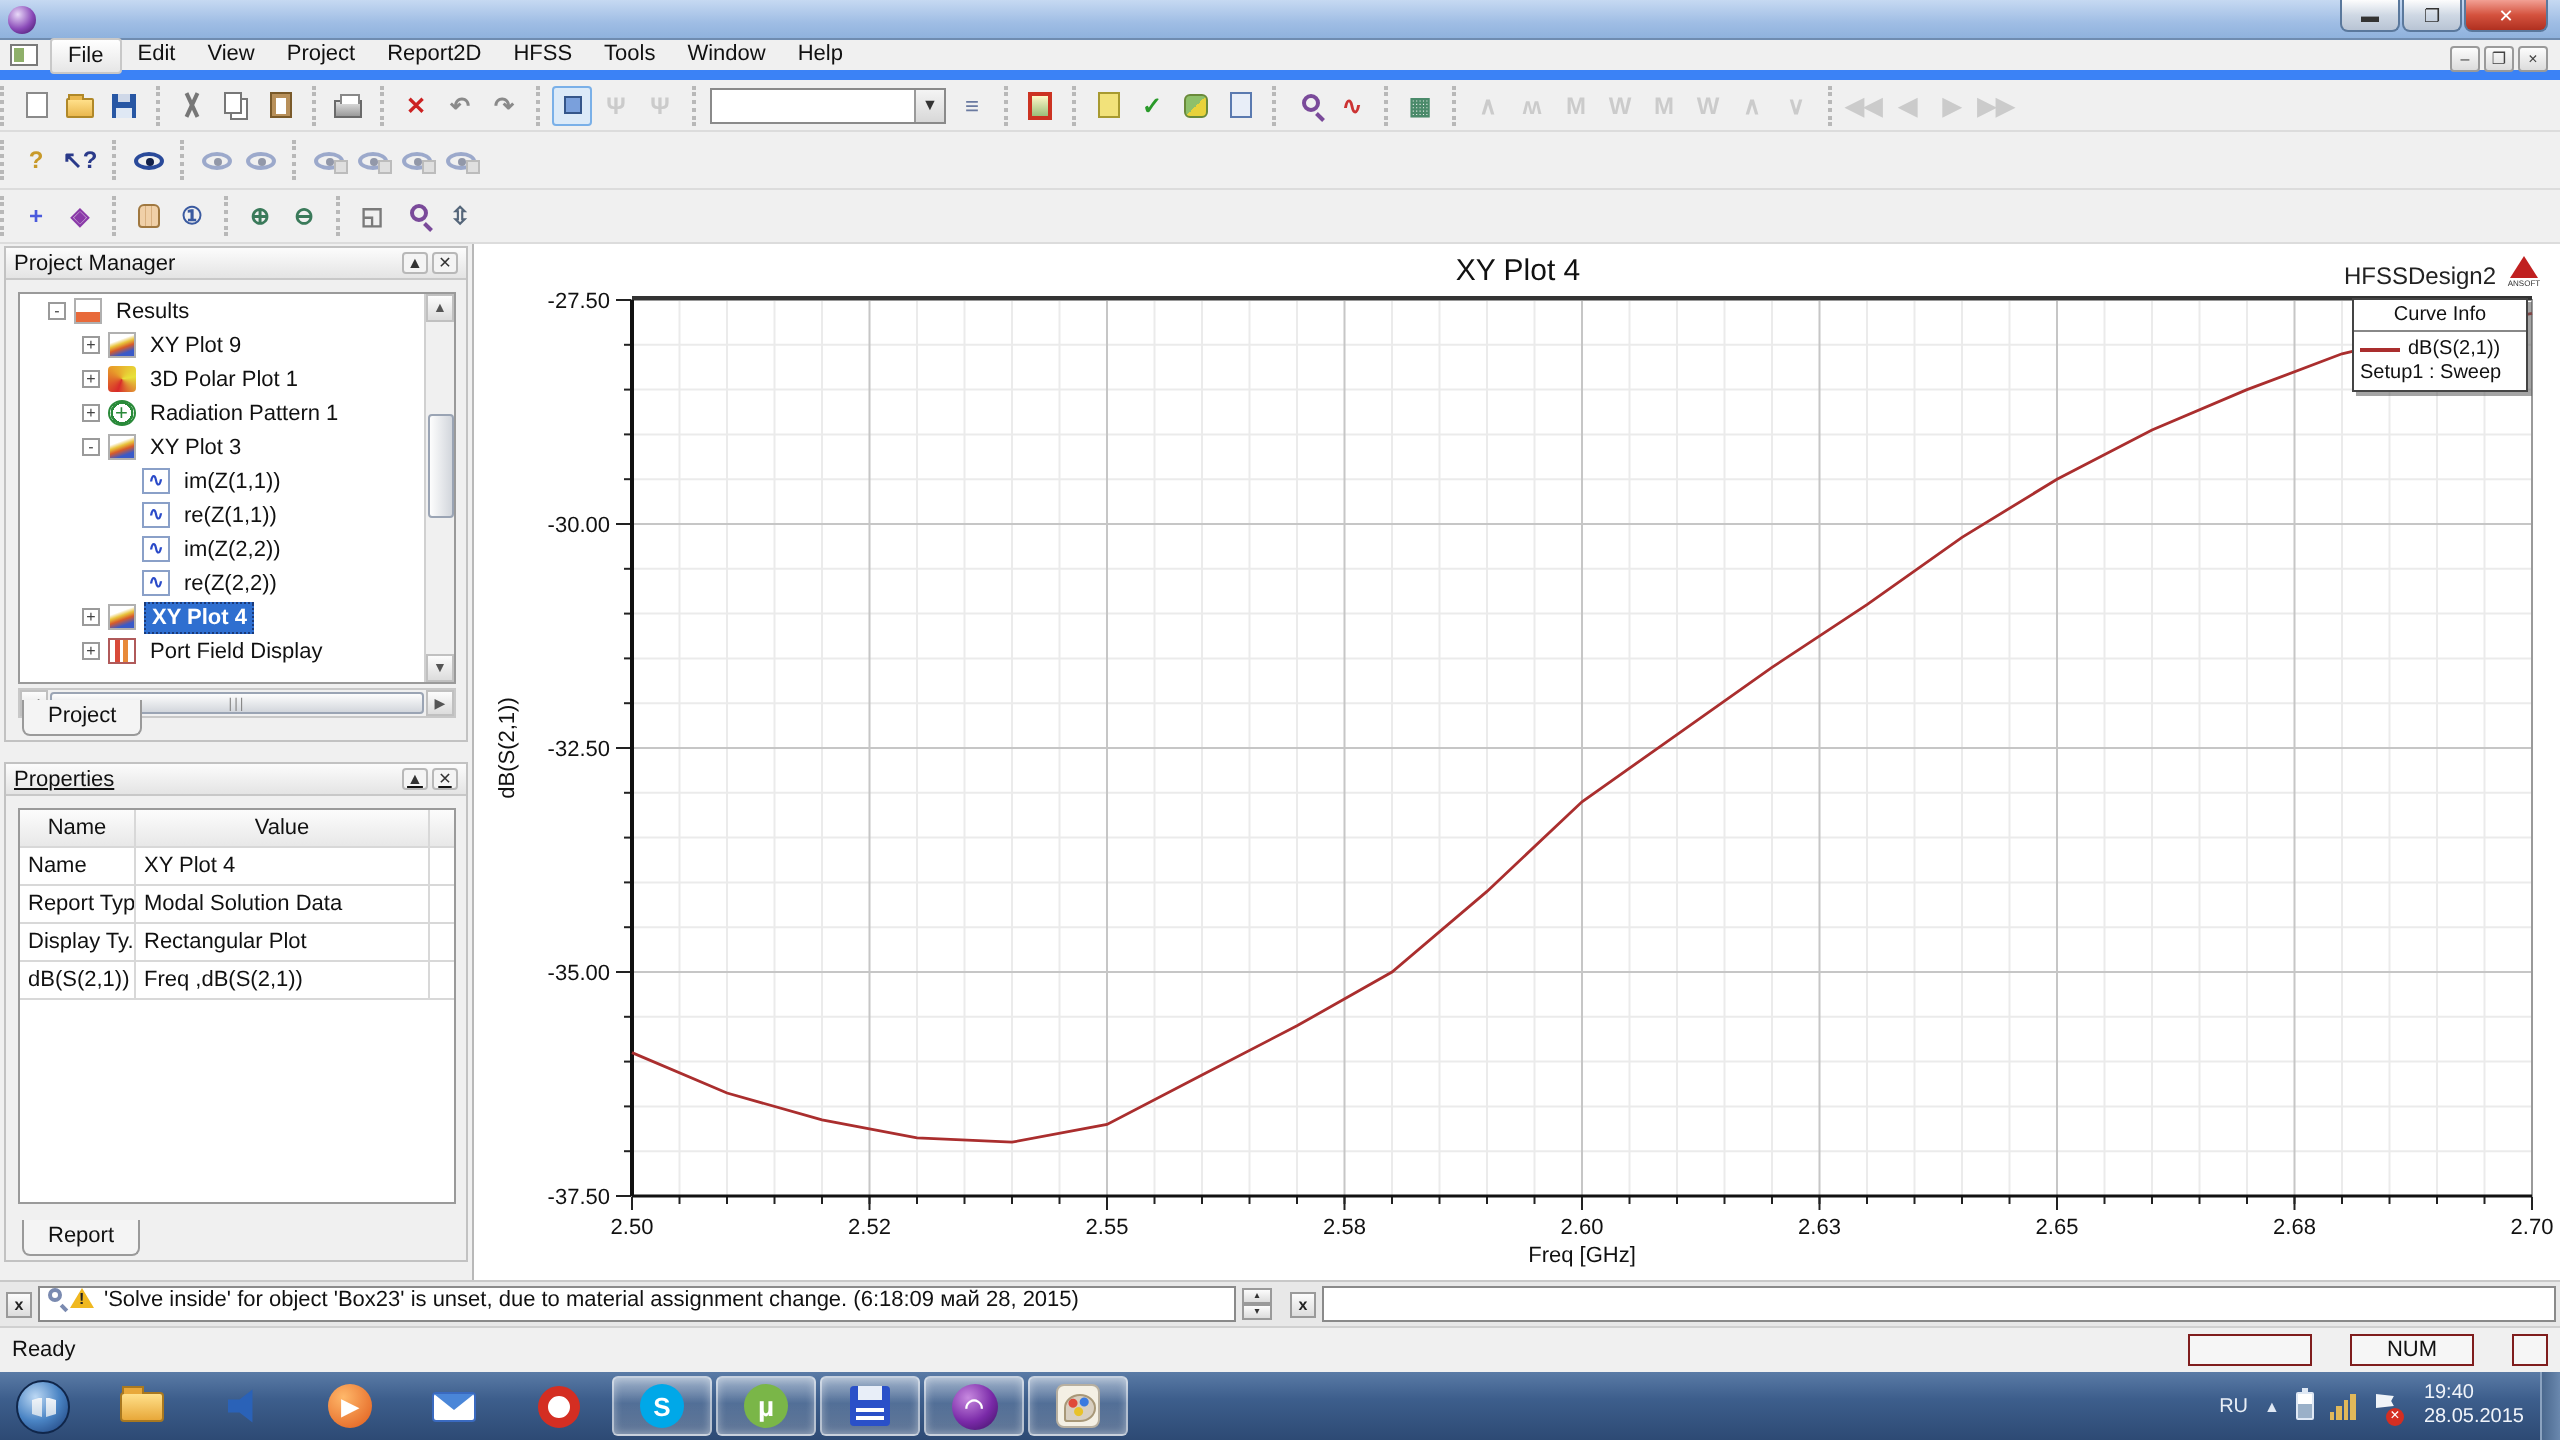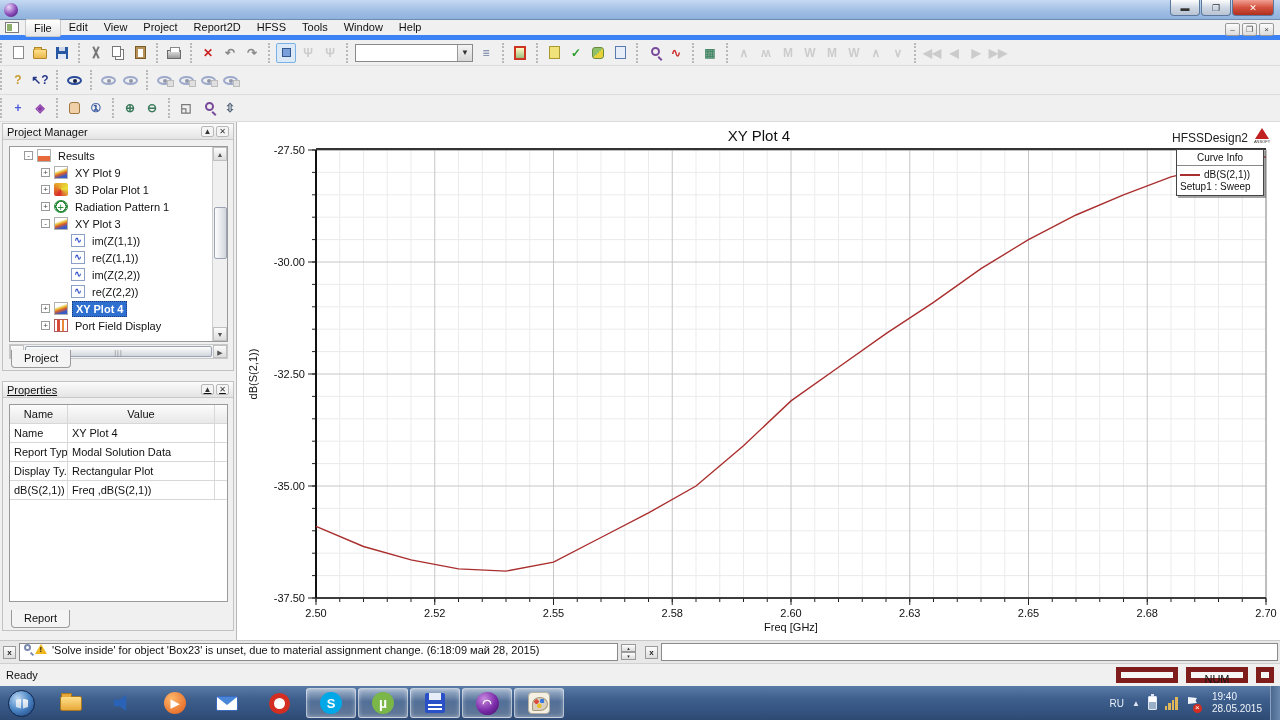--- a/index.html
+++ b/index.html
@@ -152,21 +152,21 @@
   .msg-lens { width:7px; height:7px; border:2px solid #7a8ab0; border-radius:50%; position:relative; margin-right:2px;}
   .msg-lens::after { content:""; position:absolute; left:5px; top:6px; width:2px; height:4px; background:#7a8ab0; transform:rotate(-45deg);}
   .spinner { display:flex; flex-direction:column; margin-left:3px; }
   .spinner span { width:15px; height:8px; border:1px solid #9a9a9a; background:linear-gradient(#fcfcfc,#dcdcdc);
     font-size:5px; line-height:7px; text-align:center; color:#333;}
 
   
   #statusbar { position:absolute; left:0; top:663px; width:1280px; height:23px; background:#f0f0f0;
     border-top:1px solid #d0d0d0; display:flex; align-items:center; padding:0 6px; }
   #statusbar .sp { flex:1; }
-  .status-cell { width:62px; height:16px; border:5px solid #7f1d1d; margin-left:8px; text-align:center; line-height:15px; background:#f6f6f6;}
+  .status-cell { width:62px; height:16px; border:1px solid #7f1d1d; margin-left:19px; text-align:center; line-height:15px; background:#f6f6f6;}
 
   
   #taskbar { position:absolute; left:0; top:686px; width:1280px; height:34px;
     background:linear-gradient(#5a7ba6,#3d5e8c 40%,#2d4a74); display:flex; align-items:center; }
   #start-orb { width:27px; height:27px; border-radius:50%; margin:0 10px 0 8px;
     background:radial-gradient(circle at 35% 30%,#bcd8f4,#4a84c4 50%,#1a3a74); border:1px solid #10264a;
     position:relative; }
   #start-orb::before { content:""; position:absolute; left:7px; top:8px; width:5px; height:10px;
     background:linear-gradient(#f0f4f8,#c8d8e8); clip-path:polygon(0 15%,100% 0,100% 100%,0 85%); }
   #start-orb::after { content:""; position:absolute; left:14px; top:8px; width:5px; height:10px;

